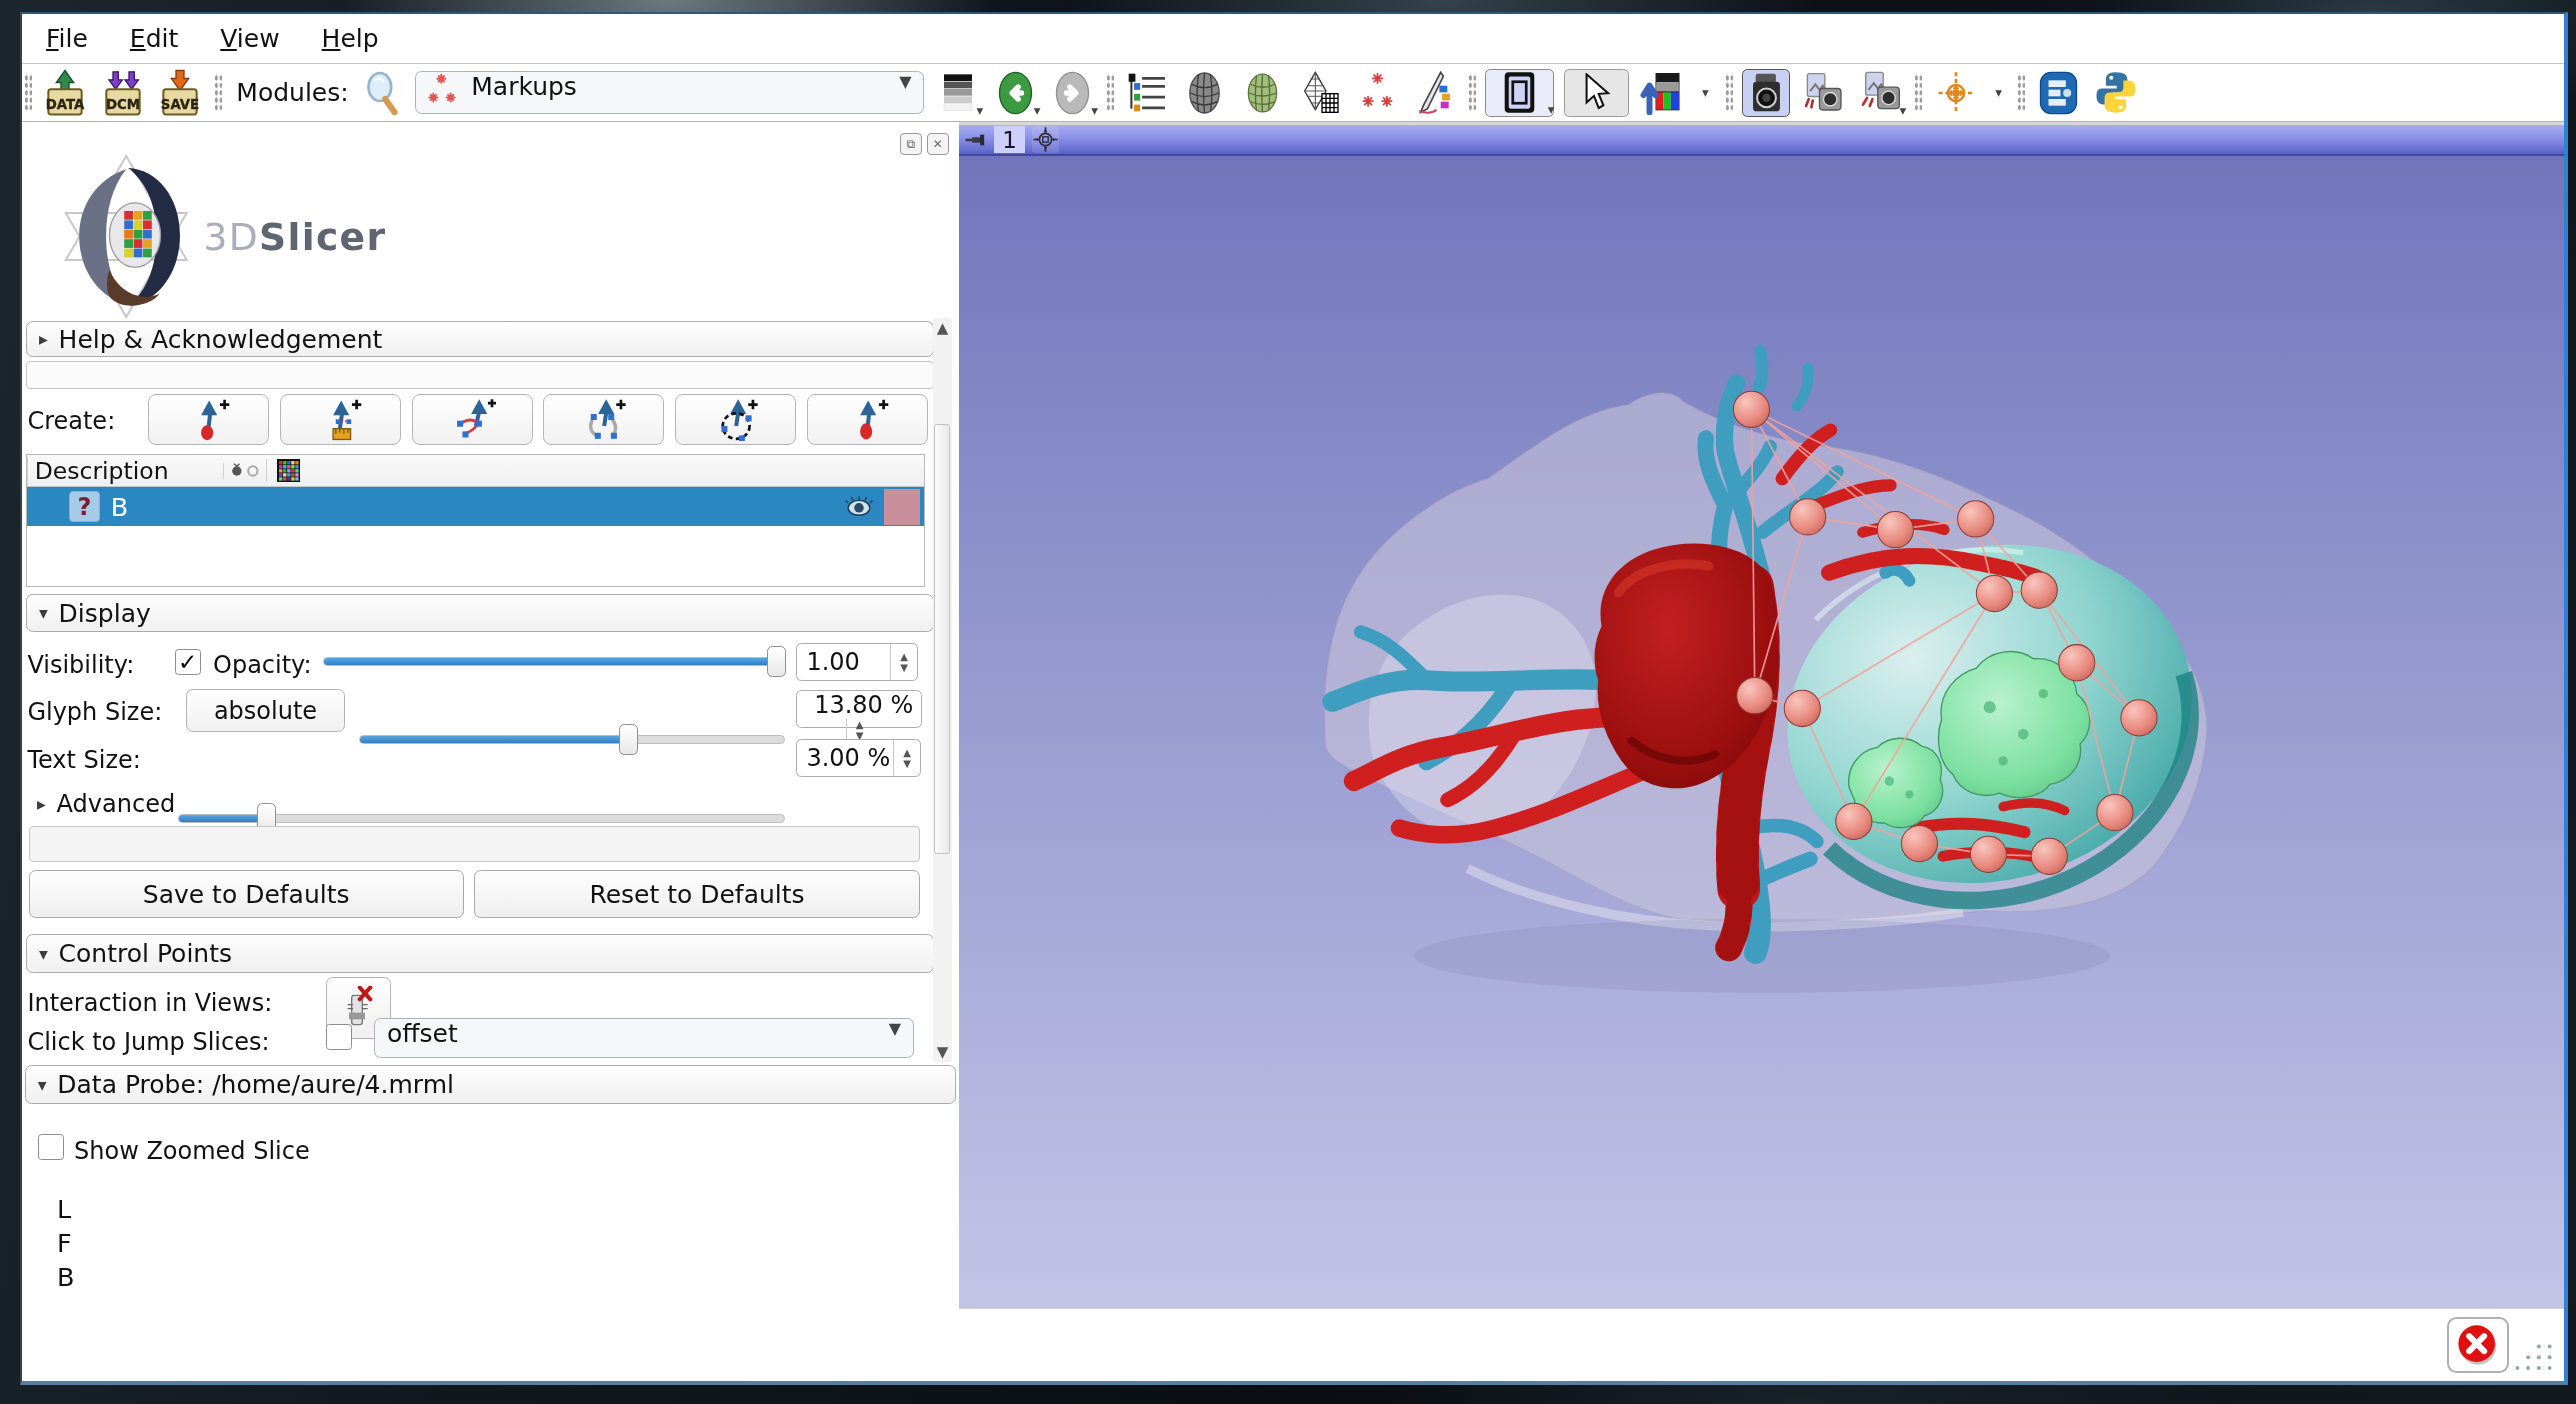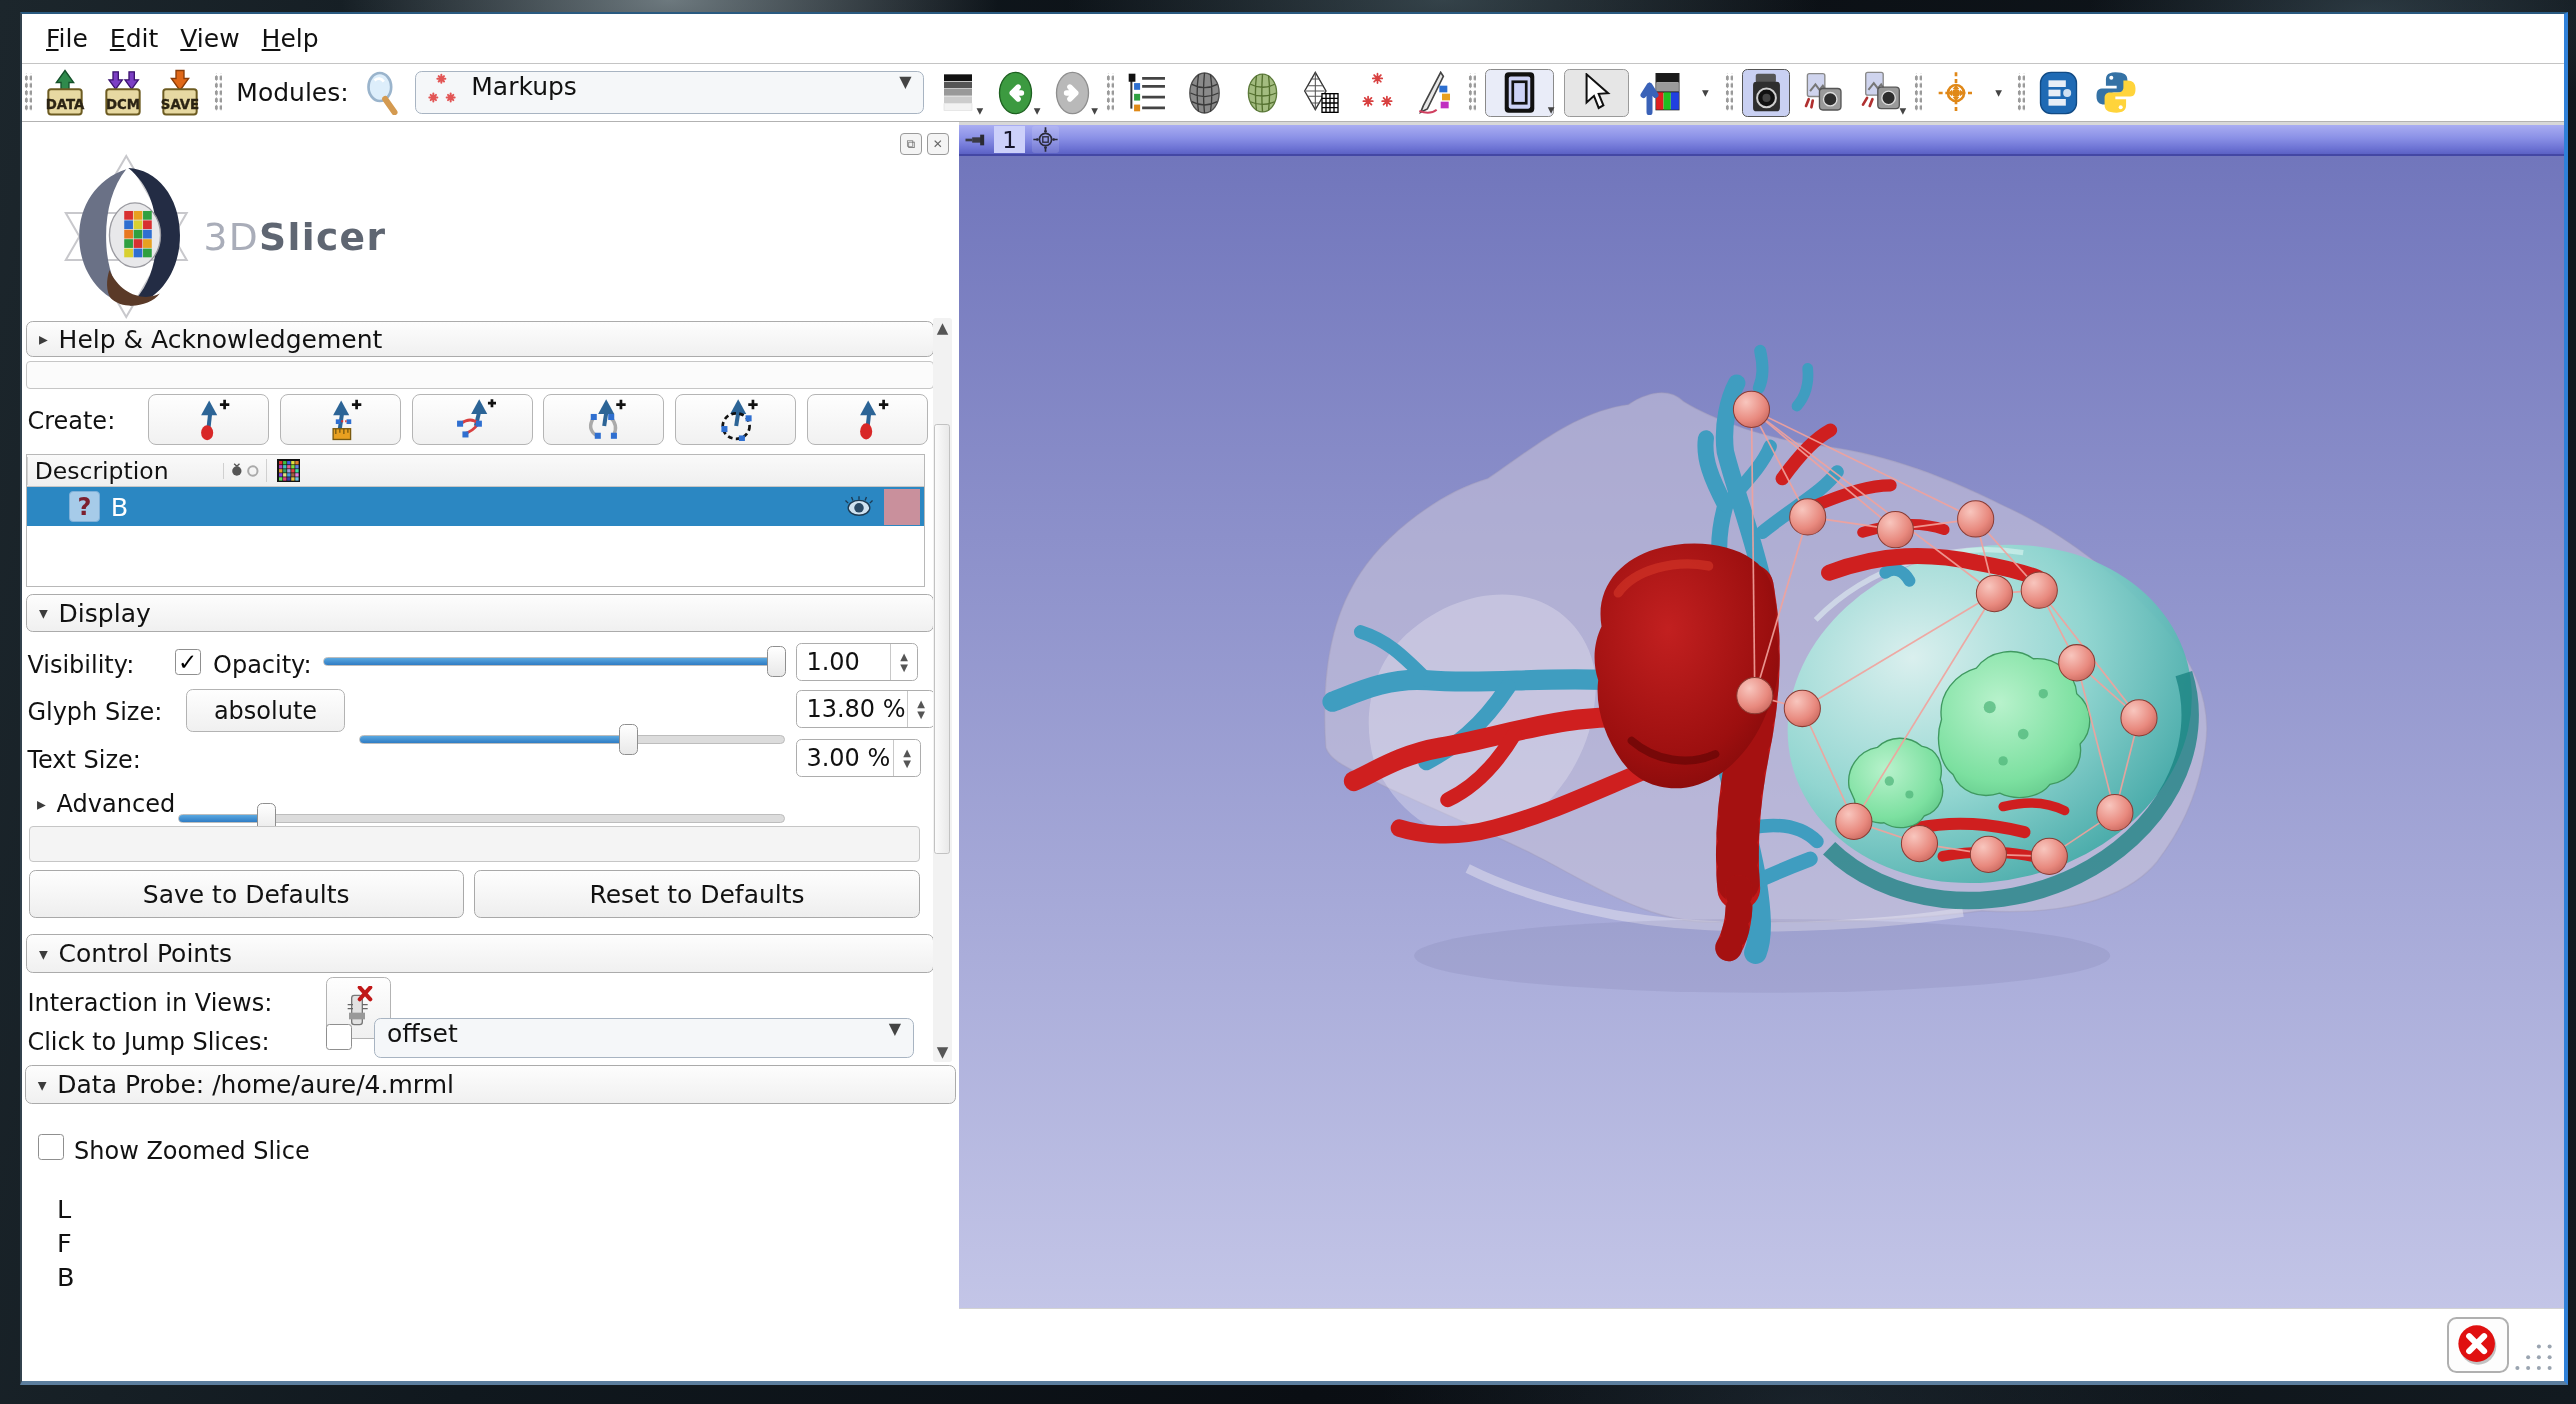--- a/index.html
+++ b/index.html
@@ -14,21 +14,21 @@
       linear-gradient(100deg,#1c262c 0%, #10181e 25%, #0a0e13 55%, #121a20 100%);
   }
   .window {
     position:absolute; left:20px; top:12px; width:2548px; height:1373px;
     background:#ffffff;
     border-top:2.7px solid #2a5a80; border-left:2.7px solid #33424e;
     border-right:4px solid #2f80d8; border-bottom:4px solid #5c7e9e;
     display:flex; flex-direction:column;
   }
   
-  .menubar { height:50px; display:flex; align-items:center; gap:22px; padding-left:24px;
+  .menubar { height:50px; display:flex; align-items:center; gap:42px; padding-left:24px;
              background:#fff; border-bottom:1.3px solid #c4c4c4; flex:0 0 auto; }
   .menu-item { display:inline-block; font-size:25px; color:#111; cursor:default; }
   .menu-item::first-letter { text-decoration:underline; }
   
   .toolbar { height:58px; display:flex; align-items:center; gap:9.4px; padding-left:2px;
              background:#fff; border-bottom:1.3px solid #b2b2b2; flex:0 0 auto; }
   .grip { width:8px; height:39px; flex:0 0 auto;
           background-image:radial-gradient(#9a9a9a 1.5px, transparent 1.7px);
           background-size:4.7px 7.4px; background-position:0 1.3px; }
   .tbtn { height:48px; min-width:48px; display:flex; align-items:center; justify-content:center;
@@ -521,21 +521,21 @@
         <span class="p-abs lbl" style="left:5.4px; top:576px;">Glyph Size:</span>
         <div class="p-abs modebtn" style="left:164px; top:567px; width:159px; height:43px;">
           <span>absolute</span>
         </div>
         <div class="p-abs slider" style="left:337px; top:571px; width:426px;">
           <div class="groove">
               <div class="fill" style="width:63%;"></div>
             </div>
           <div class="handle" style="left:61%;"></div>
         </div>
-        <div class="p-abs spin" style="left:774px; top:568px; width:139px;">
+        <div class="p-abs spin" style="left:774px; top:568px; width:126px;flex-direction:column;">
           <span class="v">13.80 %</span>
           <span class="arr">▲<br>▼</span>
         </div>
 
         <span class="p-abs lbl" style="left:5.4px; top:624px;">Text Size:</span>
         <div class="p-abs slider" style="left:156px; top:619px; width:607px;">
           <div class="groove">
               <div class="fill" style="width:14%;"></div>
             </div>
           <div class="handle" style="left:13%;"></div>

